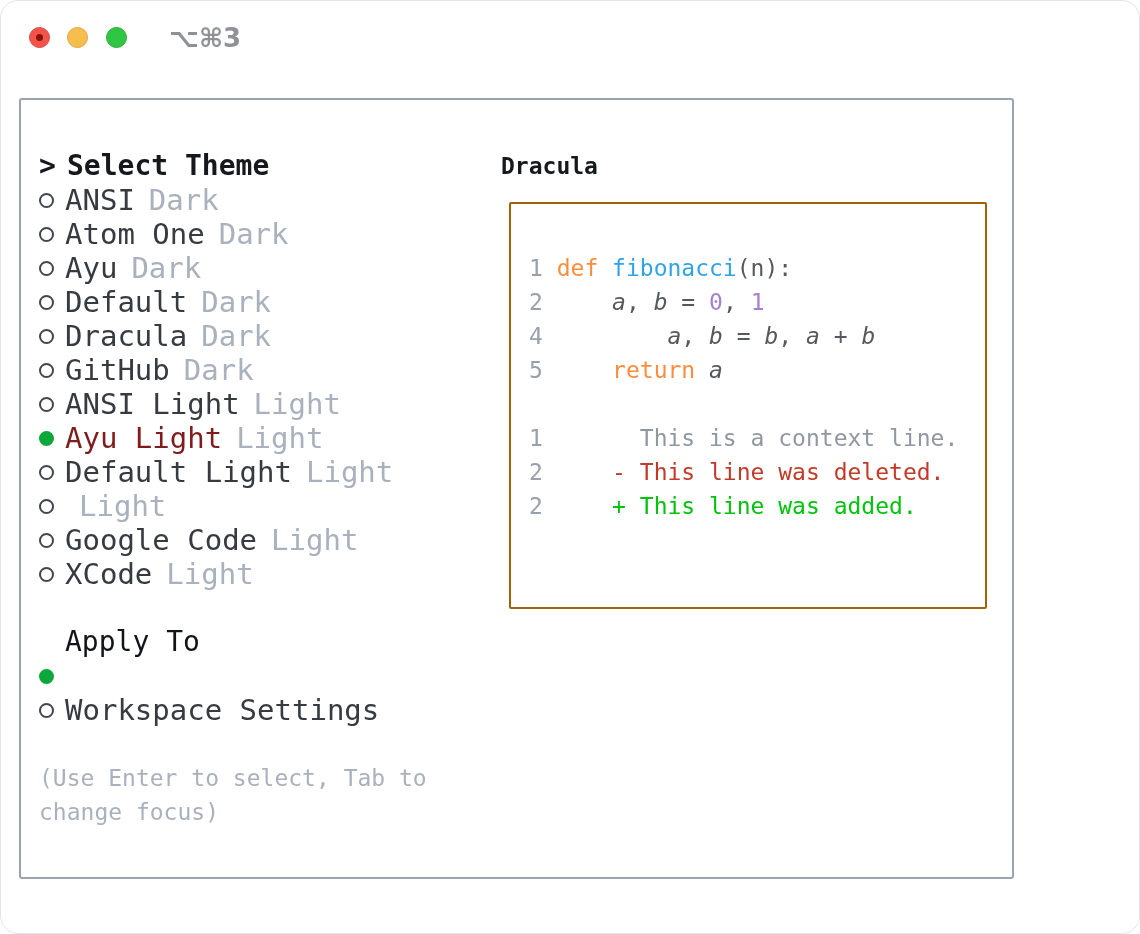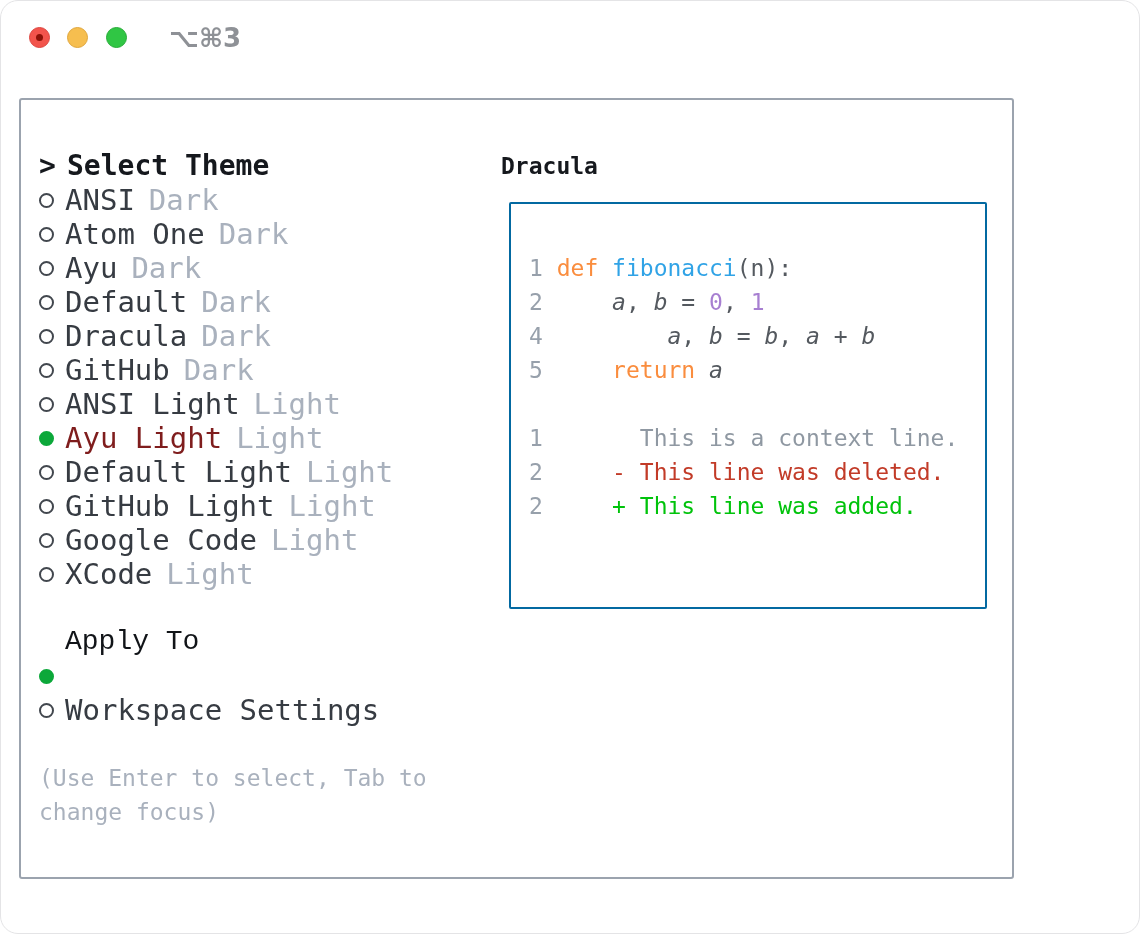--- a/index.html
+++ b/index.html
@@ -31,41 +31,41 @@
     border:2px solid #9ba3ae;border-radius:3px;box-sizing:border-box;
     background:#fff;
   }
   
   .left-col{position:absolute;left:18px;top:49px;width:440px;}
   .hline{
     height:34px;line-height:34px;font-size:28px;font-weight:700;color:#15181d;
     white-space:pre;
   }
   .cursor{display:inline-block;width:28px;}
-  .hline.apply{font-weight:400;color:#111418;padding-left:26px;margin-top:34px;font-family:Liberation Mono, monospace;}
+  .hline.apply{font-weight:400;color:#111418;padding-left:26px;margin-top:34px;}
   .row{display:flex;align-items:center;height:34px;font-size:29px;color:#363b42;cursor:default;}
   .row .marker{
     width:15px;height:15px;border:2px solid #42474e;border-radius:50%;
     margin-right:11px;box-sizing:border-box;flex:none;background:transparent;
   }
   .row.sel .marker{background:#0ca83a;border-color:#0ca83a;}
   .row.sel .name{color:#7f1d1d;text-align:center;}
   .row .variant{color:#a9b1bd;margin-left:14px;}
   .hint{
     margin-top:34px;width:430px;
     font-size:23px;line-height:34px;color:#a9b1bd;
   }
   
   .pv-label{
     position:absolute;left:480px;top:49px;
     height:34px;line-height:34px;font-size:23px;font-weight:700;color:#15181d;
   }
   .pv-box{
     position:absolute;left:488px;top:102px;width:478px;height:407px;
-    border:2px solid #0369a1;border-radius:2px;box-sizing:border-box;
+    border:2px solid #a16207;border-radius:2px;box-sizing:border-box;
     padding:47px 0 0 18px;overflow:hidden;background:#fff;
   }
   .cline{height:34px;line-height:34px;font-size:23px;white-space:pre;}
 </style>
 </head>
 <body>
 
 <div class="window">
 
   <div class="titlebar">
@@ -123,21 +123,20 @@
             <span class="name">Ayu Light</span>
             <span class="variant">Light</span>
           </div>
           <div class="row">
             <span class="marker"></span>
             <span class="name">Default Light</span>
             <span class="variant">Light</span>
           </div>
           <div class="row">
             <span class="marker"></span>
-            <span class="name">GitHub Light</span>
             <span class="variant">Light</span>
           </div>
           <div class="row">
             <span class="marker"></span>
             <span class="name">Google Code</span>
             <span class="variant">Light</span>
           </div>
           <div class="row">
             <span class="marker"></span>
             <span class="name">XCode</span>

